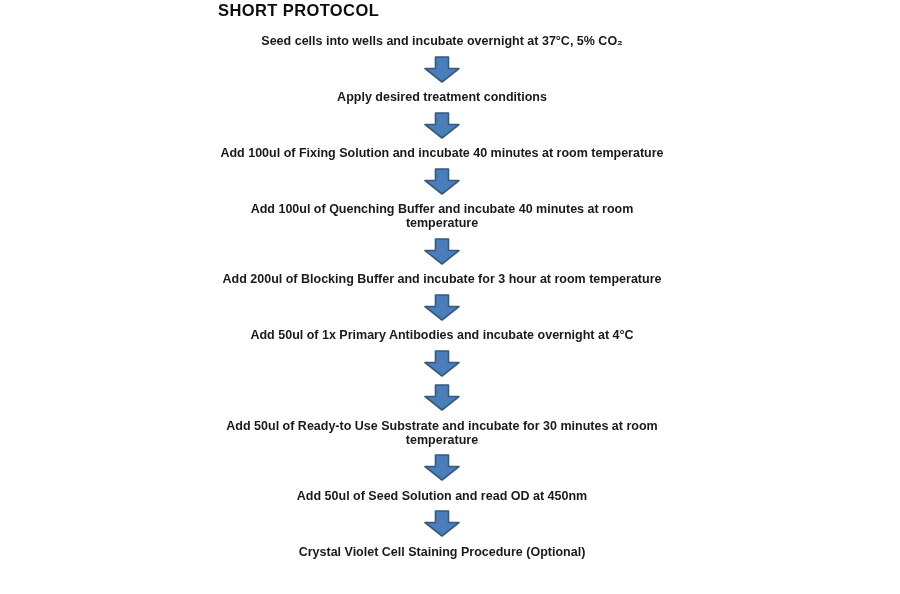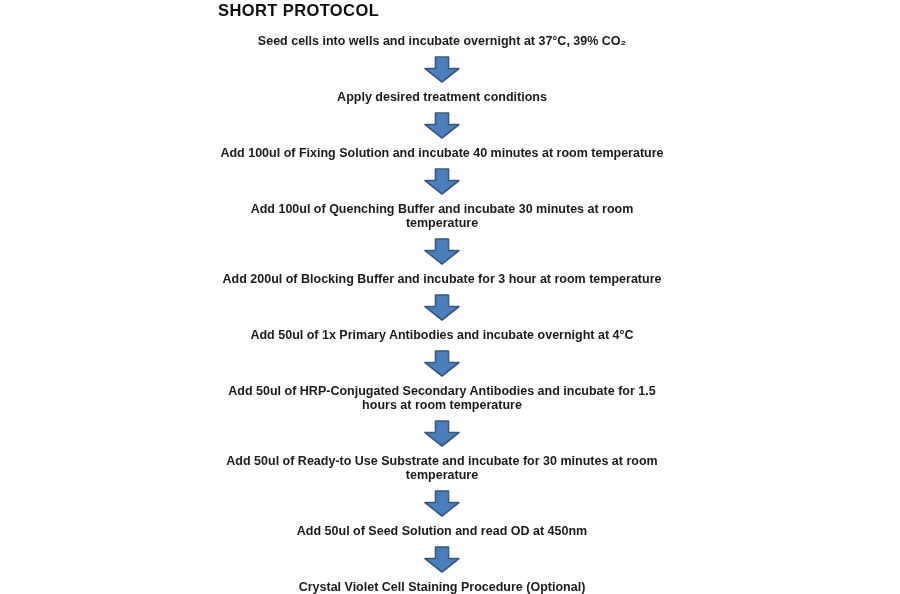--- a/index.html
+++ b/index.html
@@ -50,59 +50,57 @@
     line-height: 0;
   }
   .arrow svg { display: block; }
 </style>
 </head>
 <body>
 
 <div class="page">
   <h1 class="title">SHORT PROTOCOL</h1>
   <div class="flow" id="flow">
-      <div class="step">Seed cells into wells and incubate overnight at 37°C, 39% CO₂</div>
+      <div class="step">Seed cells into wells and incubate overnight at 37°C, 5% CO₂</div>
       <span class="arrow">
         <svg width="36" height="27" viewBox="0 0 36 27" xmlns="http://www.w3.org/2000/svg">
           <path d="M11.5 1 L24.5 1 L24.5 12.5 L35 12.5 L18 26 L1 12.5 L11.5 12.5 Z" fill="#4A7EBB" stroke="#36597F" stroke-width="1.6" stroke-linejoin="round"></path>
         </svg>
       </span>
       <div class="step">Apply desired treatment conditions</div>
       <span class="arrow">
         <svg width="36" height="27" viewBox="0 0 36 27" xmlns="http://www.w3.org/2000/svg">
           <path d="M11.5 1 L24.5 1 L24.5 12.5 L35 12.5 L18 26 L1 12.5 L11.5 12.5 Z" fill="#4A7EBB" stroke="#36597F" stroke-width="1.6" stroke-linejoin="round"></path>
         </svg>
       </span>
       <div class="step">Add 100ul of Fixing Solution and incubate 40 minutes at room temperature</div>
       <span class="arrow">
         <svg width="36" height="27" viewBox="0 0 36 27" xmlns="http://www.w3.org/2000/svg">
           <path d="M11.5 1 L24.5 1 L24.5 12.5 L35 12.5 L18 26 L1 12.5 L11.5 12.5 Z" fill="#4A7EBB" stroke="#36597F" stroke-width="1.6" stroke-linejoin="round"></path>
         </svg>
       </span>
-      <div class="step">Add 100ul of Quenching Buffer and incubate 30 minutes at room
+      <div class="step">Add 100ul of Quenching Buffer and incubate 40 minutes at room
 temperature</div>
       <span class="arrow">
         <svg width="36" height="27" viewBox="0 0 36 27" xmlns="http://www.w3.org/2000/svg">
           <path d="M11.5 1 L24.5 1 L24.5 12.5 L35 12.5 L18 26 L1 12.5 L11.5 12.5 Z" fill="#4A7EBB" stroke="#36597F" stroke-width="1.6" stroke-linejoin="round"></path>
         </svg>
       </span>
       <div class="step">Add 200ul of Blocking Buffer and incubate for 3 hour at room temperature</div>
       <span class="arrow">
         <svg width="36" height="27" viewBox="0 0 36 27" xmlns="http://www.w3.org/2000/svg">
           <path d="M11.5 1 L24.5 1 L24.5 12.5 L35 12.5 L18 26 L1 12.5 L11.5 12.5 Z" fill="#4A7EBB" stroke="#36597F" stroke-width="1.6" stroke-linejoin="round"></path>
         </svg>
       </span>
       <div class="step">Add 50ul of 1x Primary Antibodies and incubate overnight at 4°C</div>
       <span class="arrow">
         <svg width="36" height="27" viewBox="0 0 36 27" xmlns="http://www.w3.org/2000/svg">
           <path d="M11.5 1 L24.5 1 L24.5 12.5 L35 12.5 L18 26 L1 12.5 L11.5 12.5 Z" fill="#4A7EBB" stroke="#36597F" stroke-width="1.6" stroke-linejoin="round"></path>
         </svg>
       </span>
-      <div class="step">Add 50ul of HRP-Conjugated Secondary Antibodies and incubate for 1.5
-hours at room temperature</div>
       <span class="arrow">
         <svg width="36" height="27" viewBox="0 0 36 27" xmlns="http://www.w3.org/2000/svg">
           <path d="M11.5 1 L24.5 1 L24.5 12.5 L35 12.5 L18 26 L1 12.5 L11.5 12.5 Z" fill="#4A7EBB" stroke="#36597F" stroke-width="1.6" stroke-linejoin="round"></path>
         </svg>
       </span>
       <div class="step">Add 50ul of Ready-to Use Substrate and incubate for 30 minutes at room
 temperature</div>
       <span class="arrow">
         <svg width="36" height="27" viewBox="0 0 36 27" xmlns="http://www.w3.org/2000/svg">
           <path d="M11.5 1 L24.5 1 L24.5 12.5 L35 12.5 L18 26 L1 12.5 L11.5 12.5 Z" fill="#4A7EBB" stroke="#36597F" stroke-width="1.6" stroke-linejoin="round"></path>

